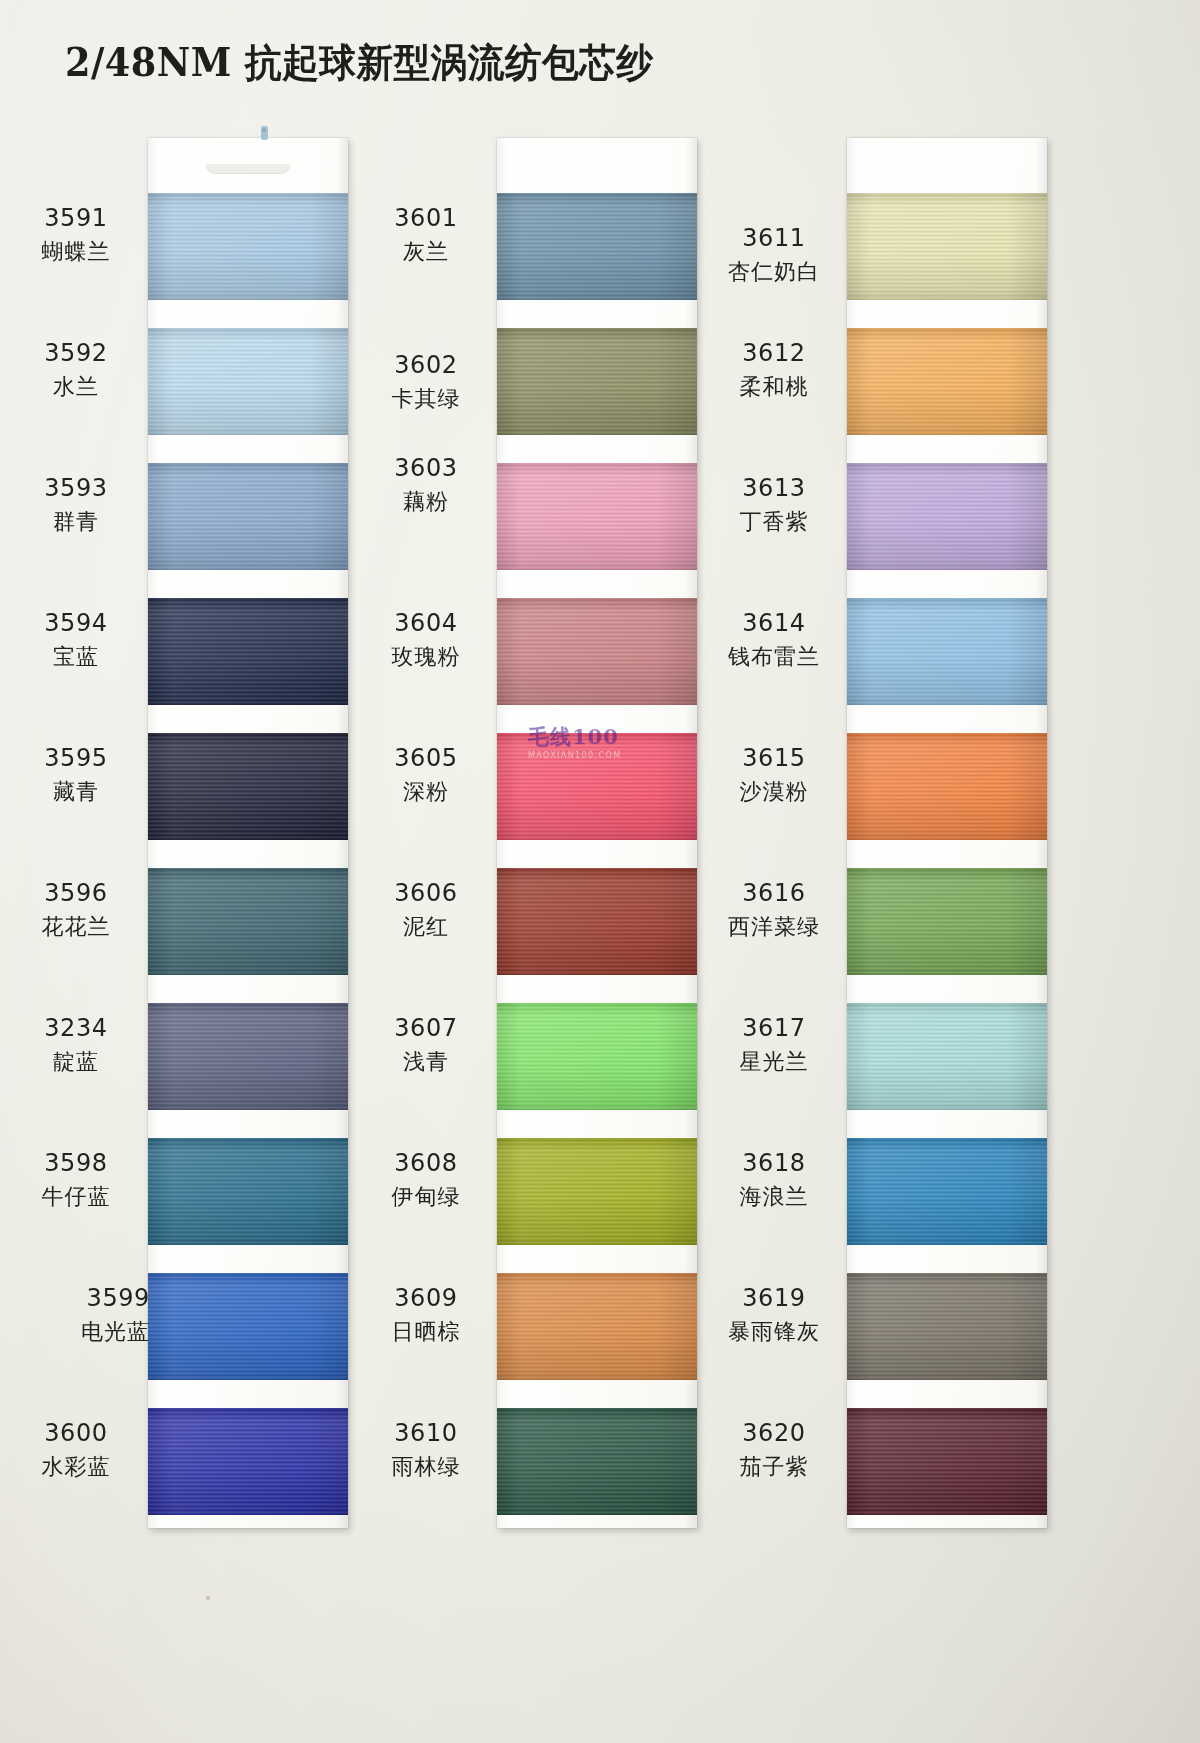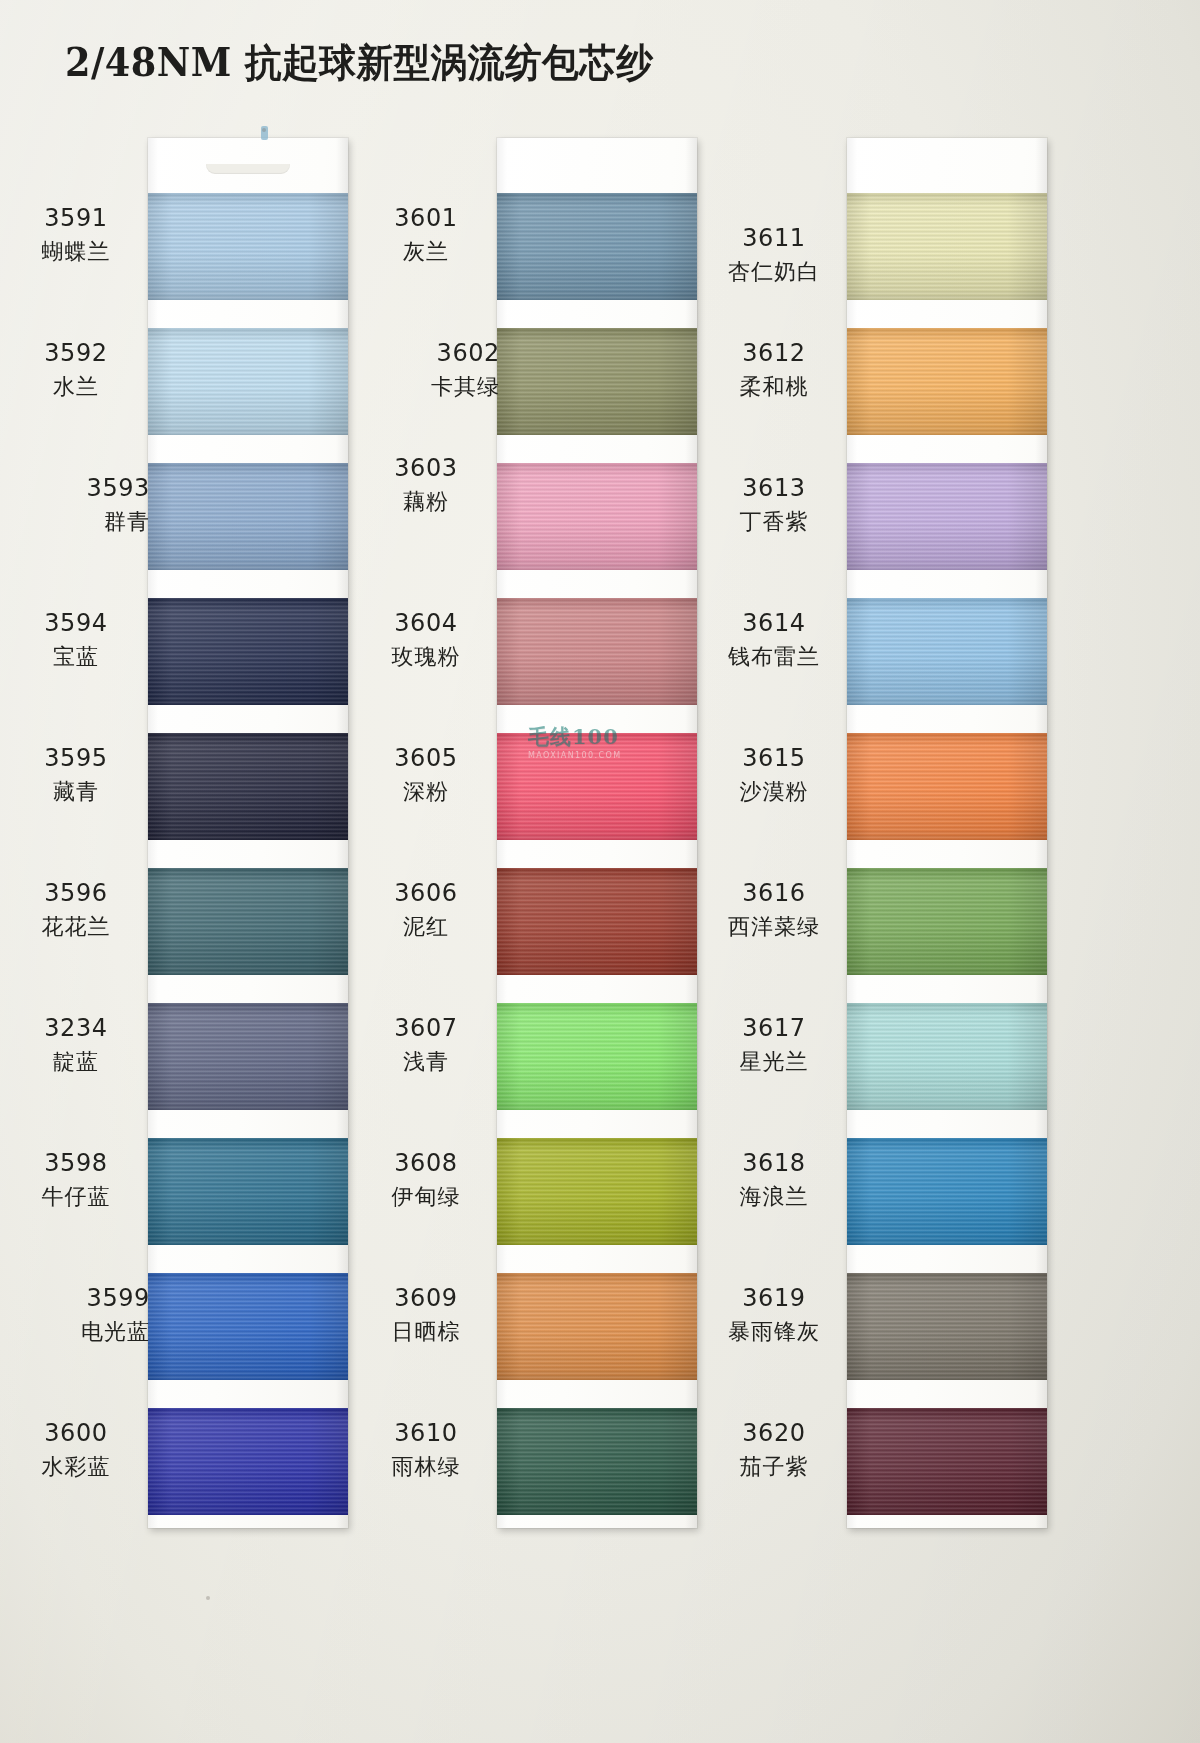--- a/index.html
+++ b/index.html
@@ -108,21 +108,21 @@
   .lab-col2{left:352px;}
   .lab-col3{left:700px;}
 
   
   .watermark{
     position:absolute;left:528px;top:726px;width:140px;height:46px;
     pointer-events:none;opacity:.55;
   }
   .watermark .wm-top{
     font-family:"DejaVu Serif","Liberation Serif",serif;
-    font-size:21px;font-weight:bold;color:#0f766e;
+    font-size:21px;font-weight:bold;color:#4c1d95;
     letter-spacing:1px;line-height:22px;white-space:nowrap;
     text-shadow:0 1px 1px rgba(0,0,0,.12);
   }
   .watermark .wm-sub{
     font-size:8px;color:#f4f0f0;letter-spacing:1.4px;
     line-height:11px;margin-top:2px;white-space:nowrap;
   }
 
   
   .speck{position:absolute;width:4px;height:4px;border-radius:50%;background:rgba(120,115,105,.35);}
@@ -248,21 +248,21 @@
 
 <div class="labels lab-col1-wrap">
     <div class="label lab-col1" style="top: 203px;">
       <span class="code">3591</span>
       <span class="cname">蝴蝶兰</span>
     </div>
     <div class="label lab-col1" style="top: 338px;">
       <span class="code">3592</span>
       <span class="cname">水兰</span>
     </div>
-    <div class="label lab-col1" style="top: 473px; text-align: right;">
+    <div class="label lab-col1" style="top: 473px;">
       <span class="code">3593</span>
       <span class="cname">群青</span>
     </div>
     <div class="label lab-col1" style="top: 608px;">
       <span class="code">3594</span>
       <span class="cname">宝蓝</span>
     </div>
     <div class="label lab-col1" style="top: 743px;">
       <span class="code">3595</span>
       <span class="cname">藏青</span>
@@ -286,21 +286,21 @@
     <div class="label lab-col1" style="top: 1418px;">
       <span class="code">3600</span>
       <span class="cname">水彩蓝</span>
     </div>
   </div>
 <div class="labels lab-col2-wrap">
     <div class="label lab-col2" style="top: 203px;">
       <span class="code">3601</span>
       <span class="cname">灰兰</span>
     </div>
-    <div class="label lab-col2" style="top: 338px; text-align: right;">
+    <div class="label lab-col2" style="top: 350px;">
       <span class="code">3602</span>
       <span class="cname">卡其绿</span>
     </div>
     <div class="label lab-col2" style="top: 453px;">
       <span class="code">3603</span>
       <span class="cname">藕粉</span>
     </div>
     <div class="label lab-col2" style="top: 608px;">
       <span class="code">3604</span>
       <span class="cname">玫瑰粉</span>

